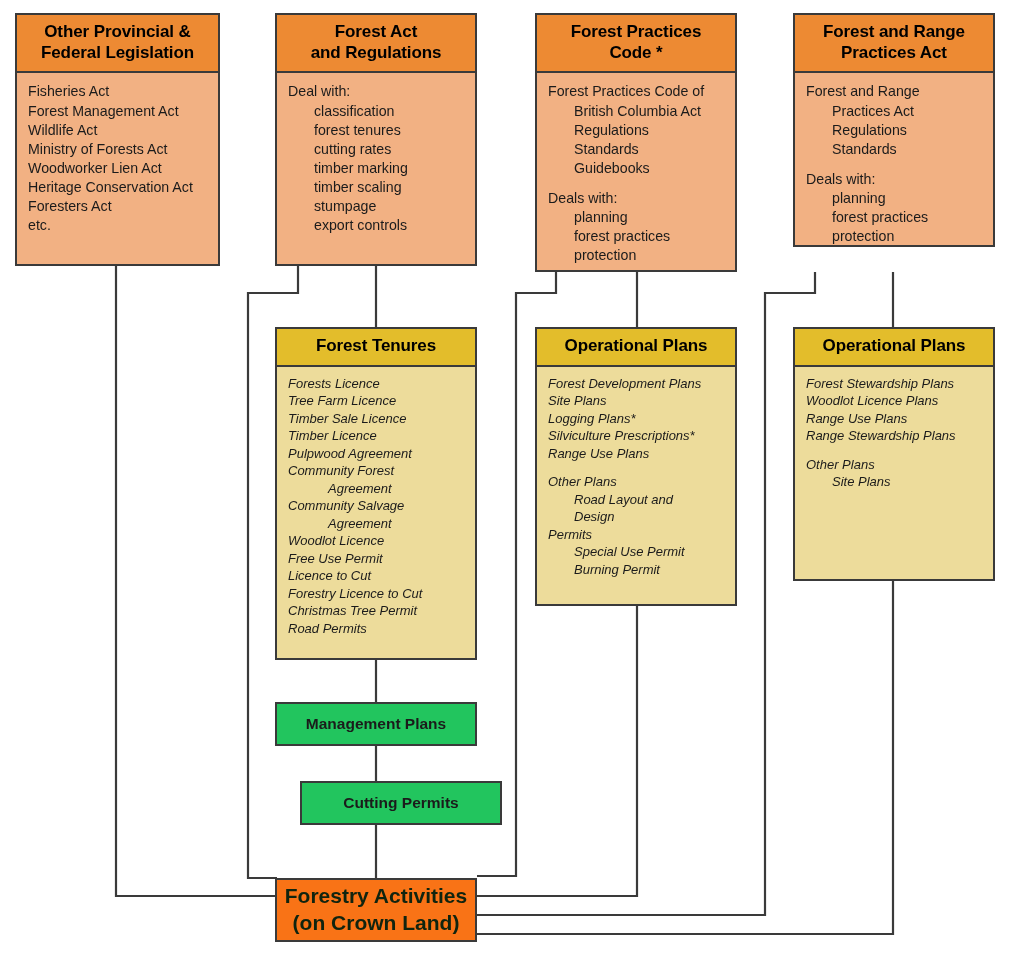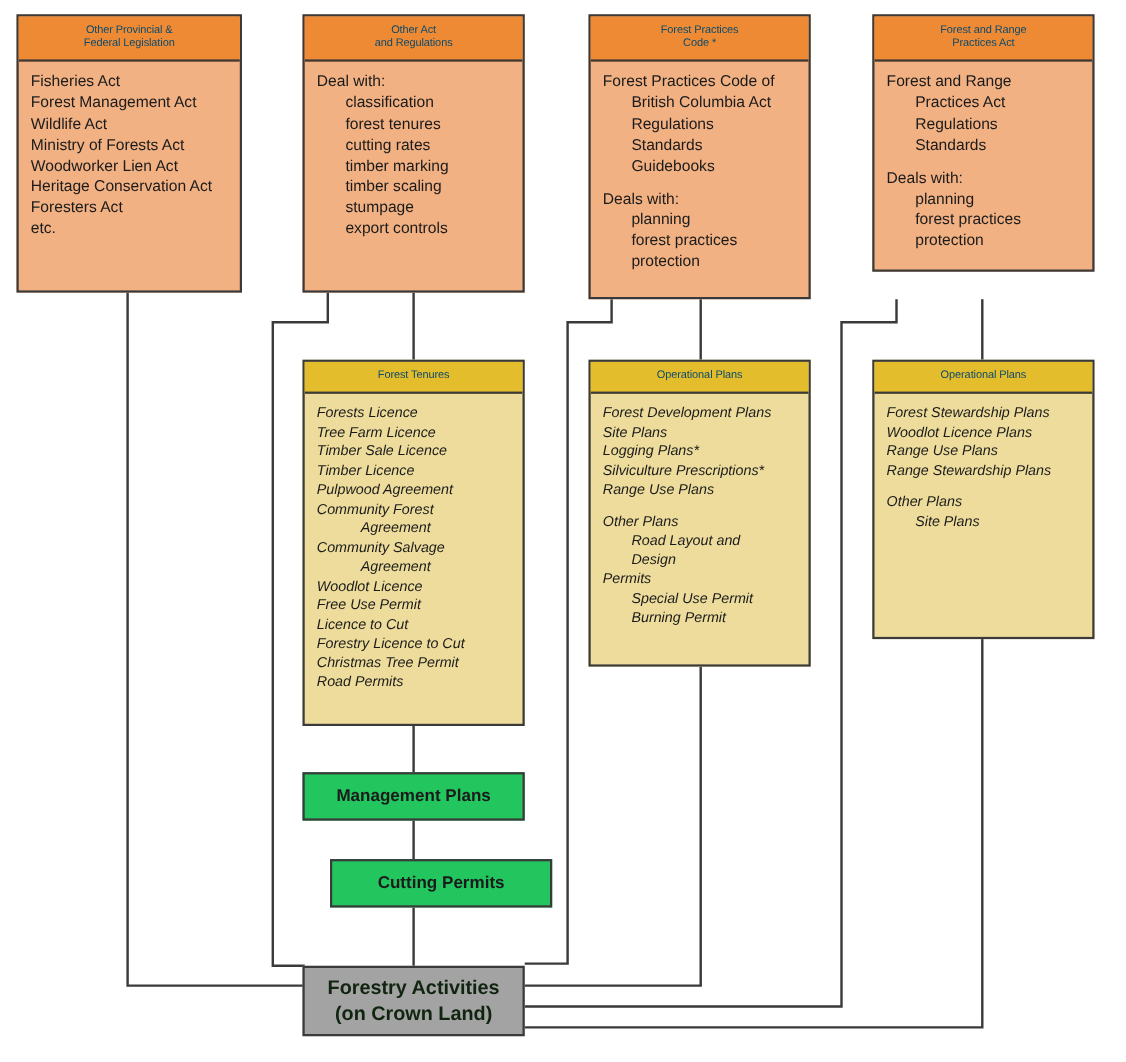--- a/index.html
+++ b/index.html
@@ -17,23 +17,23 @@
   .box{
     position:absolute;
     border:2px solid #3a3a3a;
     box-sizing:border-box;
     background:#f2b183;
   }
   .box-header{
     background:#ED8A33;
     border-bottom:2px solid #3a3a3a;
     text-align:center;
-    font-weight:normal;
-    font-size:10px;
-    color:#0c4a6e;
+    font-weight:bold;
+    font-size:17px;
+    color:#000000;
     padding:7px 4px 8px 4px;
     line-height:1.22;
     letter-spacing:-0.1px;
   }
   .box-body{
     padding:9px 14px 6px 11px;
     font-size:14.2px;
     color:#1b1b1b;
     line-height:1.345;
   }
@@ -49,26 +49,26 @@
   .blue{
     position:absolute;
     background:#22c55e;
     border:2px solid #3a3a3a;
     box-sizing:border-box;
     display:flex;align-items:center;justify-content:center;
     font-weight:bold;font-size:15.5px;color:#1b1b1b;
   }
   .green{
     position:absolute;
-    background:#a3a3a3;
+    background:#f97316;
     border:2px solid #3a3a3a;
     box-sizing:border-box;
     display:flex;align-items:center;justify-content:center;
     text-align:center;
-    font-weight:bold;font-size:18px;color:#10240f;
+    font-weight:bold;font-size:21px;color:#10240f;
     line-height:1.28;
     z-index:5;
   }
 </style>
 </head>
 <body>
 
 <div id="canvas">
 
   <svg id="lines" viewBox="0 0 1024 965" xmlns="http://www.w3.org/2000/svg">
@@ -112,21 +112,21 @@
         <div class="ln">Ministry of Forests Act</div>
         <div class="ln">Woodworker Lien Act</div>
         <div class="ln">Heritage Conservation Act</div>
         <div class="ln">Foresters Act</div>
         <div class="ln">etc.</div>
       </div>
   </div>
 
   <div class="box" style="left:275px;top:13px;width:202px;height:253px;">
     <div class="box-header">
-      <div>Other Act</div>
+      <div>Forest Act</div>
       <div>and Regulations</div>
     </div>
     <div class="box-body">
         <div class="ln">Deal with:</div>
         <div class="ln ind1">classification</div>
         <div class="ln ind1">forest tenures</div>
         <div class="ln ind1">cutting rates</div>
         <div class="ln ind1">timber marking</div>
         <div class="ln ind1">timber scaling</div>
         <div class="ln ind1">stumpage</div>

